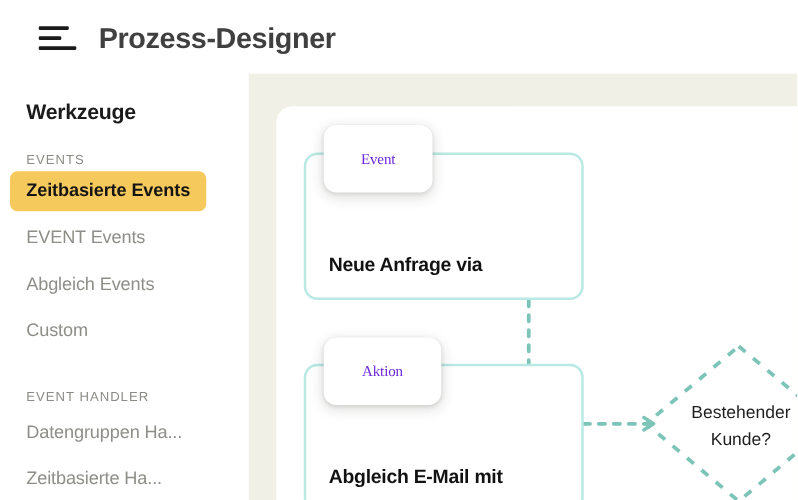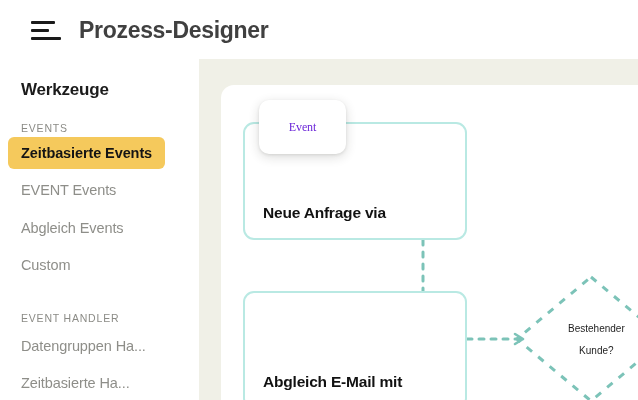--- a/index.html
+++ b/index.html
@@ -86,22 +86,22 @@
     font-size:12px; color:#6d28d9; letter-spacing:-0.1px;font-family:Liberation Serif, serif;
   }
 
   
   .flow-svg {
     position:absolute; left:0; top:0; width:439px; height:341px;
     overflow:visible; pointer-events:none;
   }
   .diamond-label {
     position:absolute;
-    font-size:10px; color:#1e1e1e; line-height:22px;
-    text-align:center; white-space:nowrap;margin-left:15px;
+    font-size:14px; color:#1e1e1e; line-height:22px;
+    text-align:center; white-space:nowrap;
   }
 </style>
 </head>
 <body>
 
 <div id="app">
 
   <div class="header">
     <div class="menu-btn">
       <i></i>
@@ -159,20 +159,21 @@
       </div>
     </div>
     <div class="badge" style="left:60px; top:41px; width:87px; height:54px;">Event</div>
 
     <div class="node" style="left:44px; top:232px; width:224px; height:118px;">
       <div class="node-title" style="top:76px;">
         <div>Abgleich E-Mail mit</div>
         <div>Datenbank</div>
       </div>
     </div>
+    <div class="badge" style="left:60px; top:211px; width:94px; height:54px;">Aktion</div>
 
     <div class="diamond-label" style="left:354px; top:259px;">
       <div>Bestehender</div>
       <div>Kunde?</div>
     </div>
   </div>
 
 </div>
 
 </body></html>

